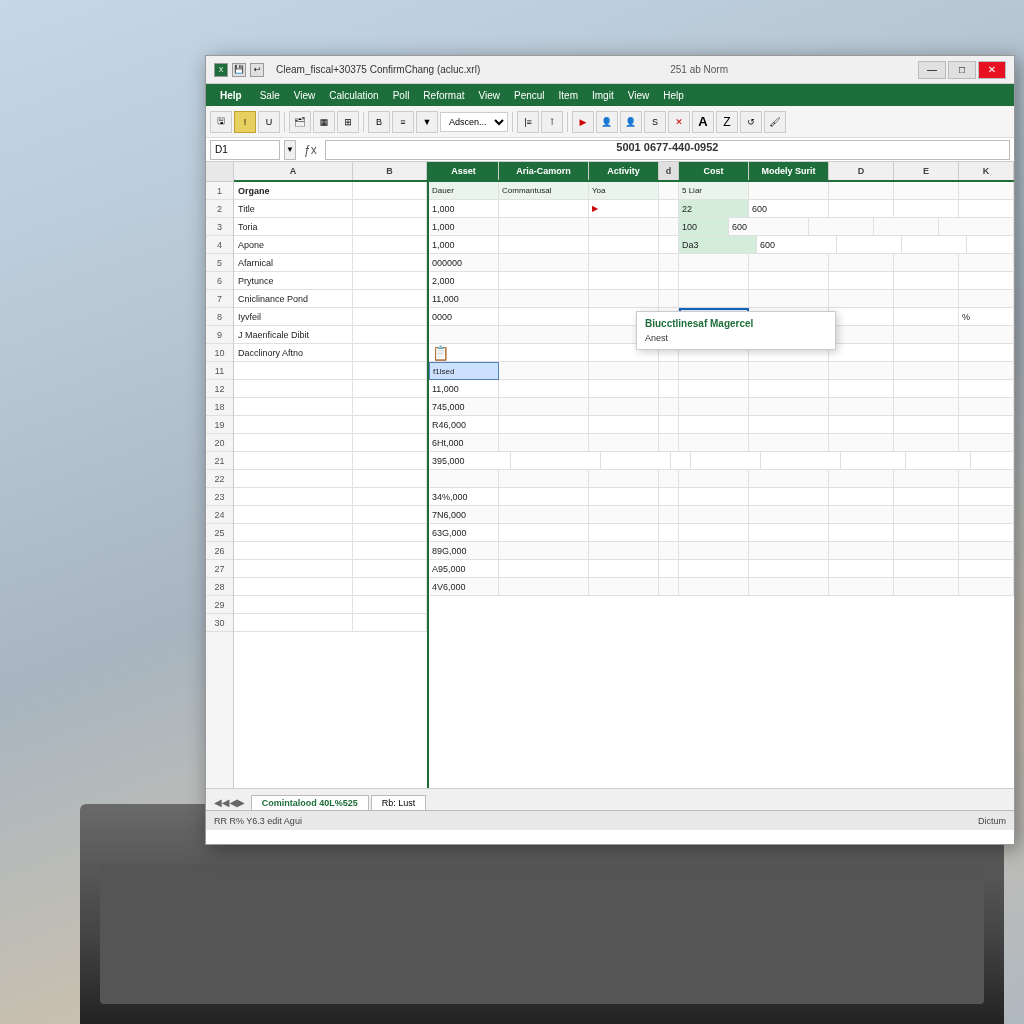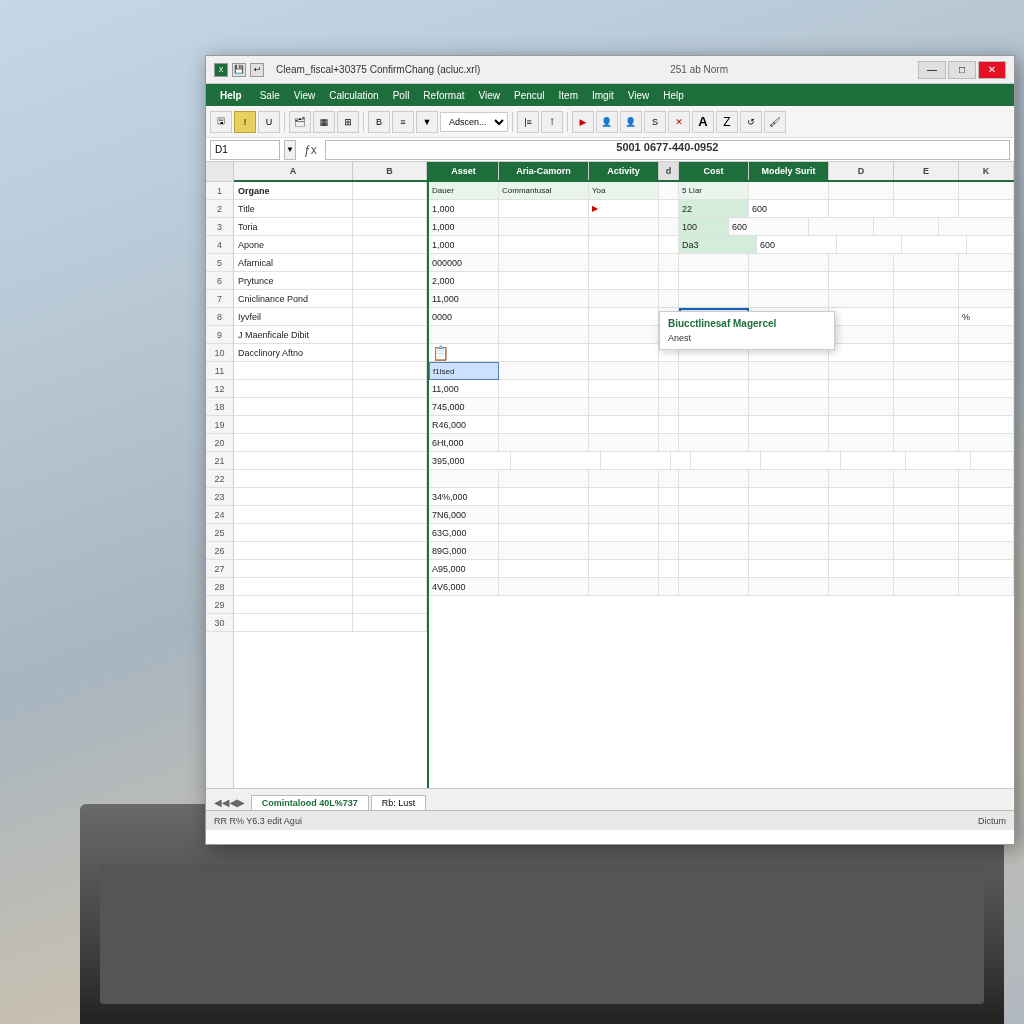--- a/index.html
+++ b/index.html
@@ -323,28 +323,27 @@
       overflow: hidden;
       white-space: nowrap;
       color: #222;
     }
 
     
     .popup-box {
       position: absolute;
       top: 255px;
       left: 430px;
-      width: 176px;
+      width: 200px;
       background: white;
       border: 1px solid #ccc;
       box-shadow: 2px 2px 8px rgba(0,0,0,0.2);
       padding: 6px 8px;
       font-size: 9px;
       z-index: 20;
-      margin-left: 23px;
     }
     .popup-title {
       font-weight: bold;
       color: #1d6e3a;
       font-size: 10px;
       margin-bottom: 4px;
     }
 
     
     .sheet-tabs {
@@ -885,21 +884,21 @@
           <div class="cell" style="width:65px;"></div>
           <div class="cell" style="width:65px;"></div>
           <div class="cell" style="flex:1;"></div>
         </div>
 
       </div>
     </div>
 
     <div class="sheet-tabs">
       <div style="font-size:10px;padding:2px 4px;color:#666;">◀◀◀▶</div>
-      <div class="sheet-tab active">Comintalood 40L%737</div>
+      <div class="sheet-tab active">Comintalood 40L%525</div>
       <div class="sheet-tab">Rb: Lust</div>
     </div>
 
   </div>
 
   <div class="popup-box">
     <div class="popup-title">Biucctlinesaf Magercel</div>
     <div style="font-size:9px;color:#333;">Anest</div>
   </div>
 

